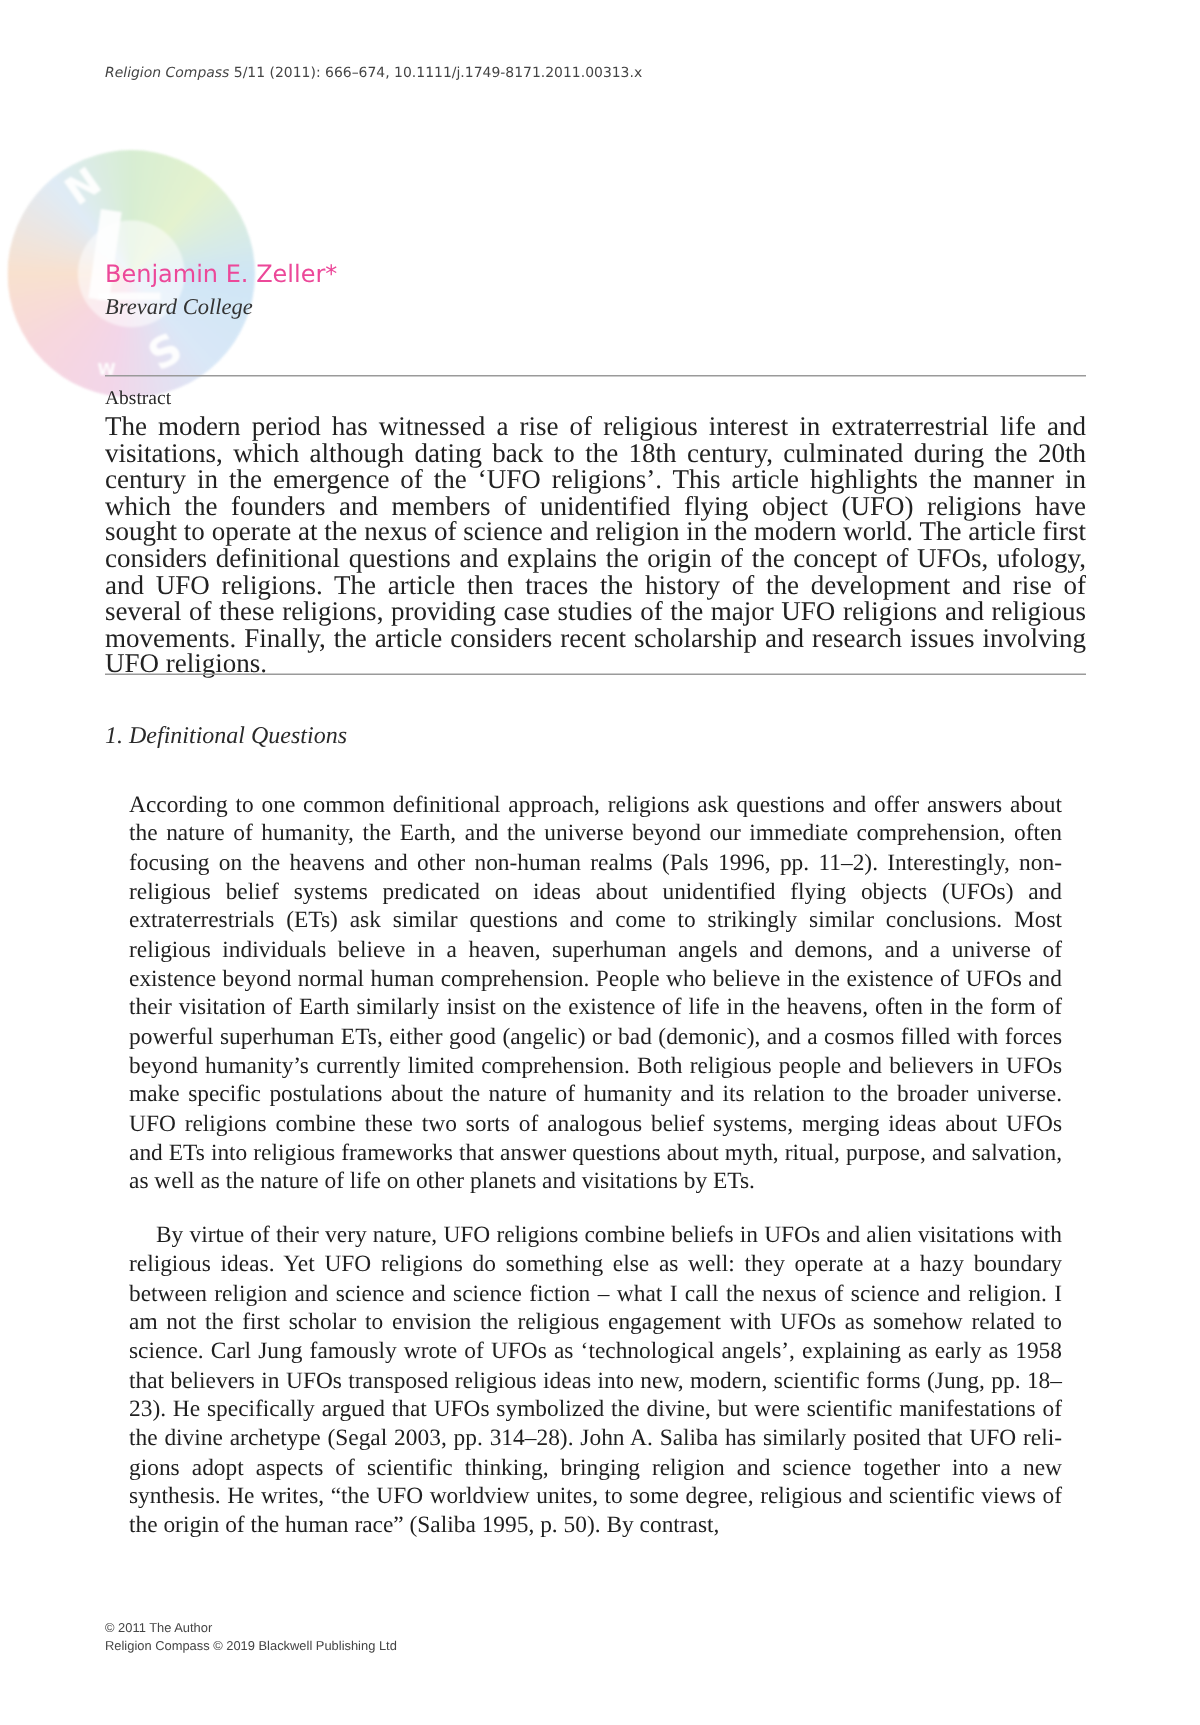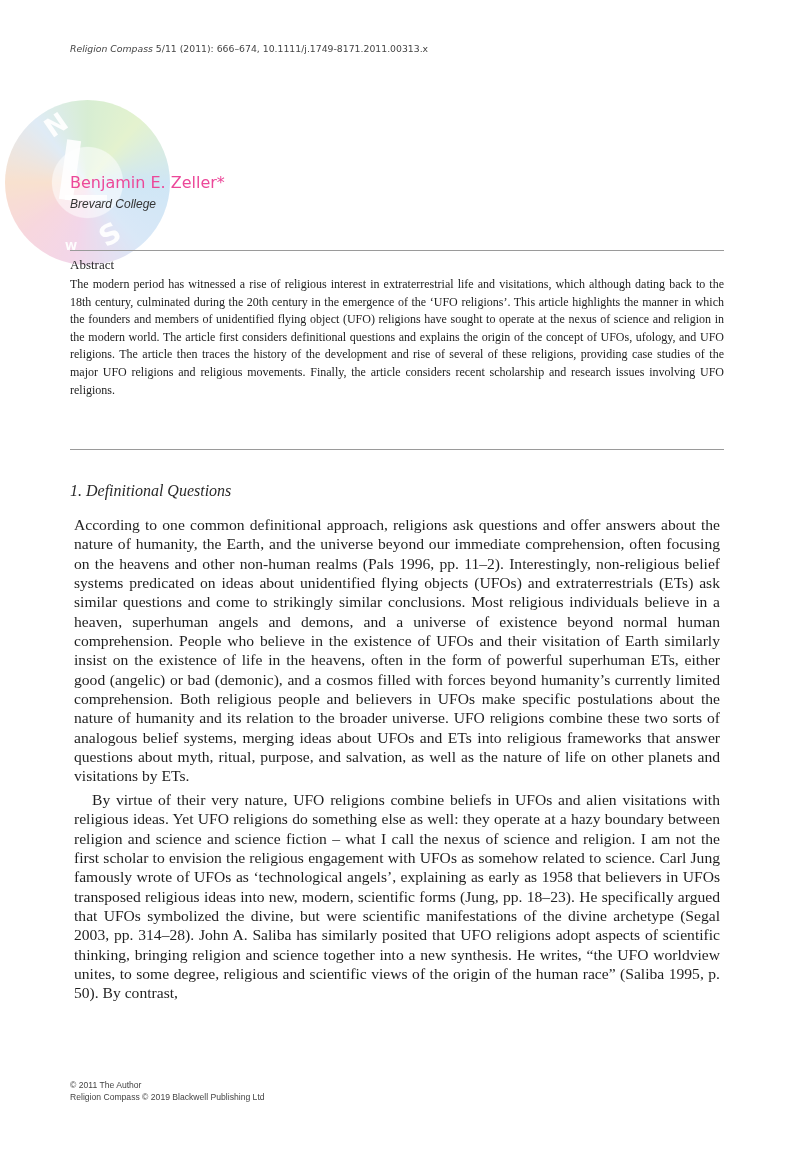--- a/index.html
+++ b/index.html
@@ -80,23 +80,23 @@
       position: absolute;
       left: 70px; top: 173px;
       font-family: "DejaVu Sans", sans-serif;
       font-size: 16px;
       color: #ec4899;
       white-space: nowrap;
     }
     .affiliation {
       position: absolute;
       left: 70px; top: 197px;
-      font-family: Liberation Sans, sans-serif;
+      font-family: Liberation Serif, serif;
       font-style: italic;
-      font-size: 12px;
+      font-size: 15px;
       color: #333333;
       white-space: nowrap;
     }
     .rule {
       position: absolute;
       left: 70px;
       width: 654px;
       height: 1px;
       background: #9a9a9a;
     }
@@ -108,21 +108,21 @@
       left: 70px; top: 257px;
       font-family: Liberation Serif, serif;
       font-size: 13px;
       color: #2a2a2a;
     }
     .abstract-body {
       position: absolute;
       left: 70px; top: 276px;
       width: 654px;
       font-family: "Liberation Serif", serif;
-      font-size: 12px;
+      font-size: 18px;
       line-height: 17.6px;
       text-align: justify;
       color: #222222;
     }
     .section-heading {
       position: absolute;
       left: 70px; top: 482px;
       font-family: "Liberation Serif", serif;
       font-style: italic;
       font-size: 16px;
@@ -131,21 +131,21 @@
     .body-text {
       position: absolute;
       left: 70px; top: 511px;
       width: 654px;
       font-family: "Liberation Serif", serif;
       font-size: 15.6px;
       line-height: 19.35px;
       color: #1f1f1f;
     }
     .body-text p {
-      margin: 4px;
+      margin: 16px;
       text-align: justify;
       hyphens: manual;
     }
     .body-text p.indent { text-indent: 18px; }
 
     .watermark {
       position: absolute;
       left: 222px; top: 838px;
       font-family: "DejaVu Sans", sans-serif;
       font-weight: bold;

